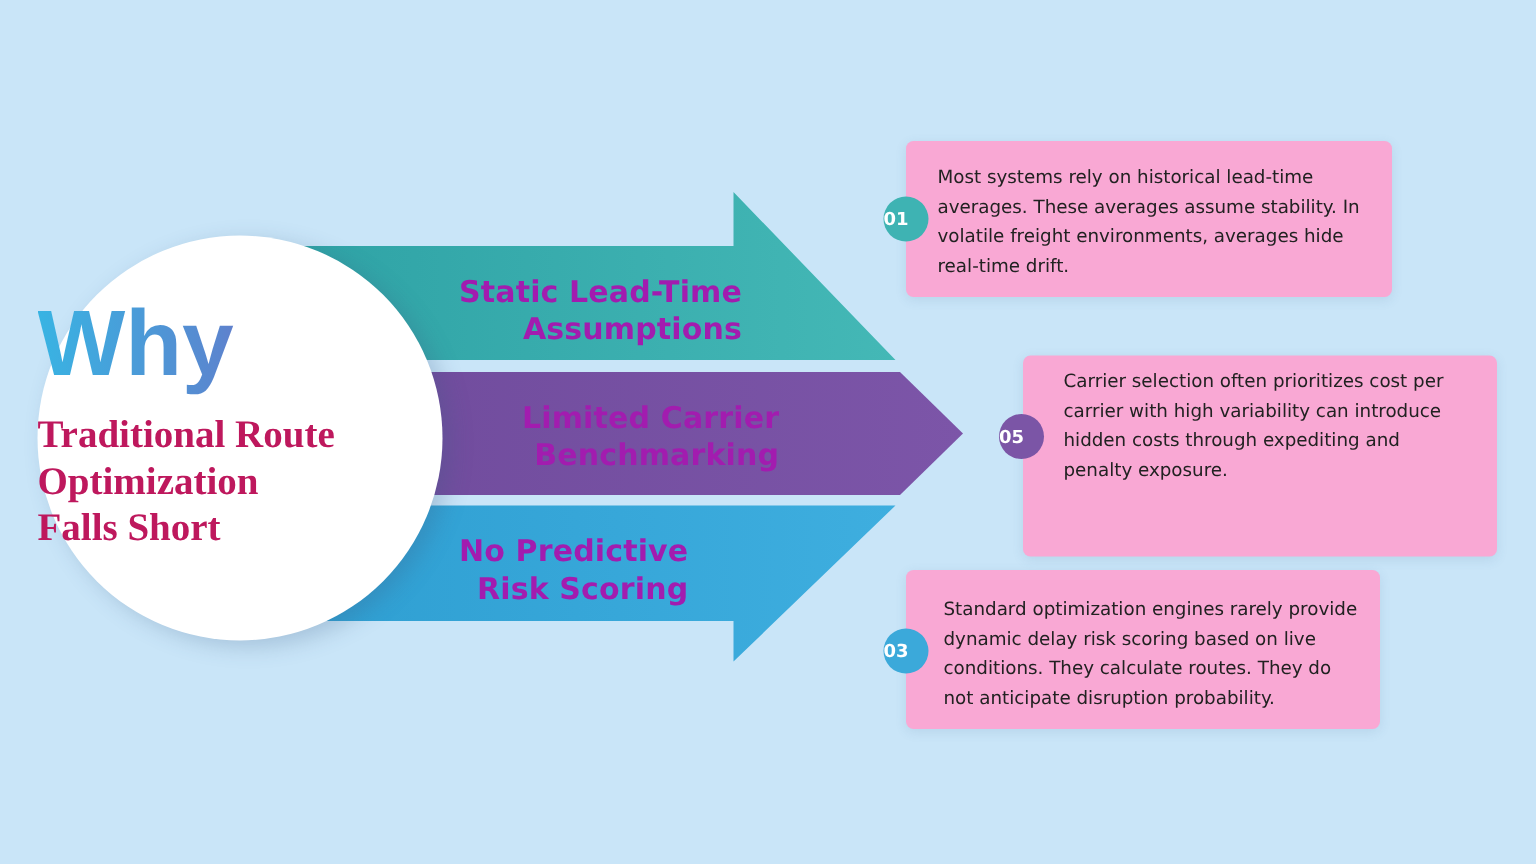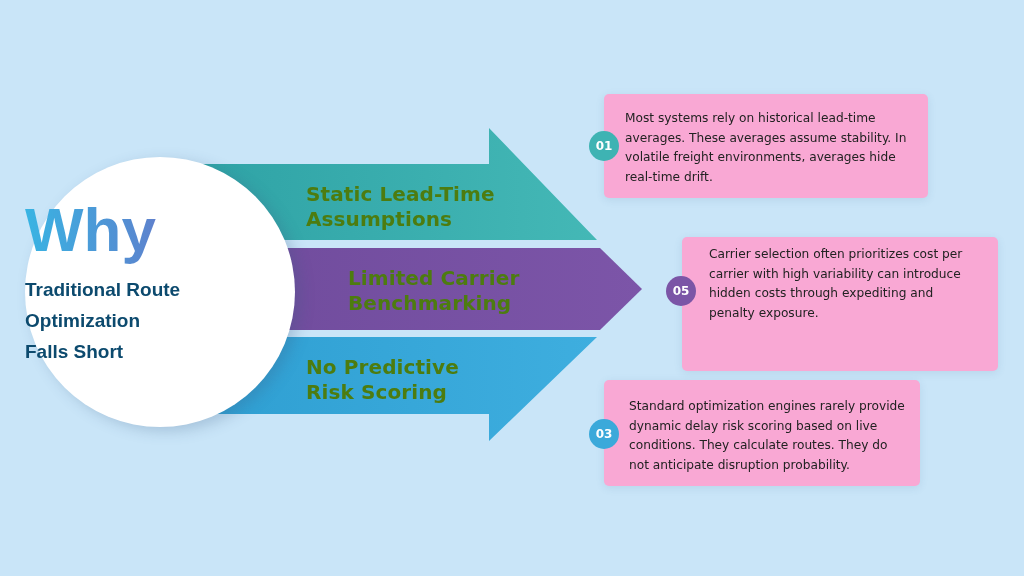--- a/index.html
+++ b/index.html
@@ -1,25 +1,25 @@
 <!DOCTYPE html>
 <html><head>
 <meta charset="utf-8">
 <style>
   html,body{margin:0;padding:0;}
   body{width:1024px;height:576px;overflow:hidden;background:#c9e5f8;position:relative;font-family:"DejaVu Sans","Liberation Sans",sans-serif;}
   .arrows{position:absolute;left:0;top:0;width:1024px;height:576px;}
-  .arrow-label{position:absolute;color:#4d7c0f;font-family:"DejaVu Sans",sans-serif;font-weight:bold;font-size:20px;line-height:25px;letter-spacing:0.1px;}
+  .arrow-label{position:absolute;color:#a21caf;font-family:"DejaVu Sans",sans-serif;font-weight:bold;font-size:20px;line-height:25px;letter-spacing:0.1px;text-align:right;}
   .circle{position:absolute;left:25px;top:157px;width:270px;height:270px;border-radius:50%;background:#fff;box-shadow:6px 4px 14px rgba(60,90,130,0.25);text-align:left;}
   .why{position:absolute;left:0;right:0;top:38px;font-family:"Liberation Sans",sans-serif;font-weight:bold;font-size:62px;line-height:70px;
        background:linear-gradient(90deg,#38b4e3 0%,#5a86cf 45%,#8f55b6 75%,#c0459b 100%);-webkit-background-clip:text;background-clip:text;color:transparent;}
-  .subtitle{position:absolute;left:0;right:0;top:117px;font-family:Liberation Sans, sans-serif;font-weight:bold;font-size:19px;line-height:31px;color:#0c4a6e;}
+  .subtitle{position:absolute;left:0;right:0;top:117px;font-family:Liberation Serif, serif;font-weight:bold;font-size:26px;line-height:31px;color:#be185d;}
   .card{position:absolute;background:#f9a8d4;border-radius:5px;box-shadow:0 2px 8px rgba(60,100,140,0.12);}
   .card-text{position:absolute;font-family:"DejaVu Sans",sans-serif;font-size:12.2px;line-height:19.5px;color:#222;}
-  .badge{position:absolute;width:30px;height:30px;border-radius:50%;color:#fff;font-family:"DejaVu Sans",sans-serif;font-weight:bold;font-size:12px;line-height:30px;text-align:center;}
+  .badge{position:absolute;width:30px;height:30px;border-radius:50%;color:#fff;font-family:"DejaVu Sans",sans-serif;font-weight:bold;font-size:12px;line-height:30px;}
 </style>
 </head>
 <body>
 
 <svg class="arrows" viewBox="0 0 1024 576" width="1024" height="576">
   <defs>
     <linearGradient id="gTeal" x1="0" x2="1" y1="0" y2="0">
       <stop offset="0" stop-color="#2fa3a6"></stop>
         <stop offset="1" stop-color="#44b8b6"></stop>
     </linearGradient>

